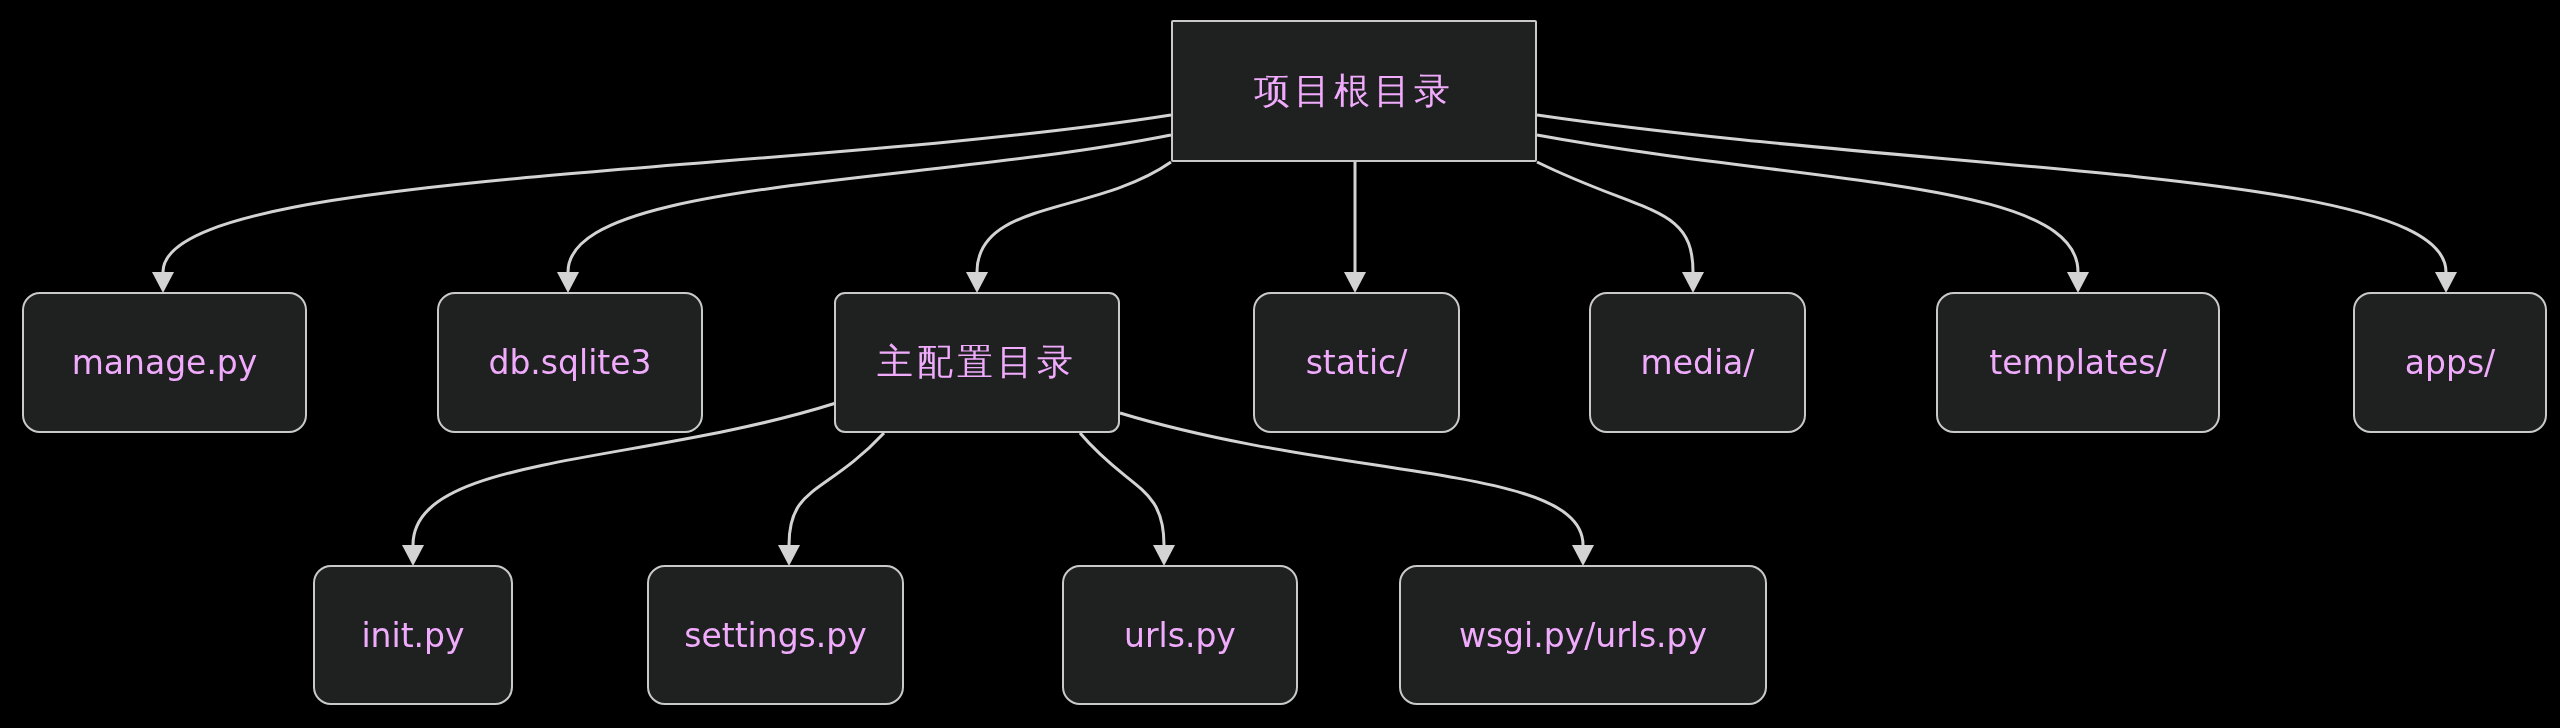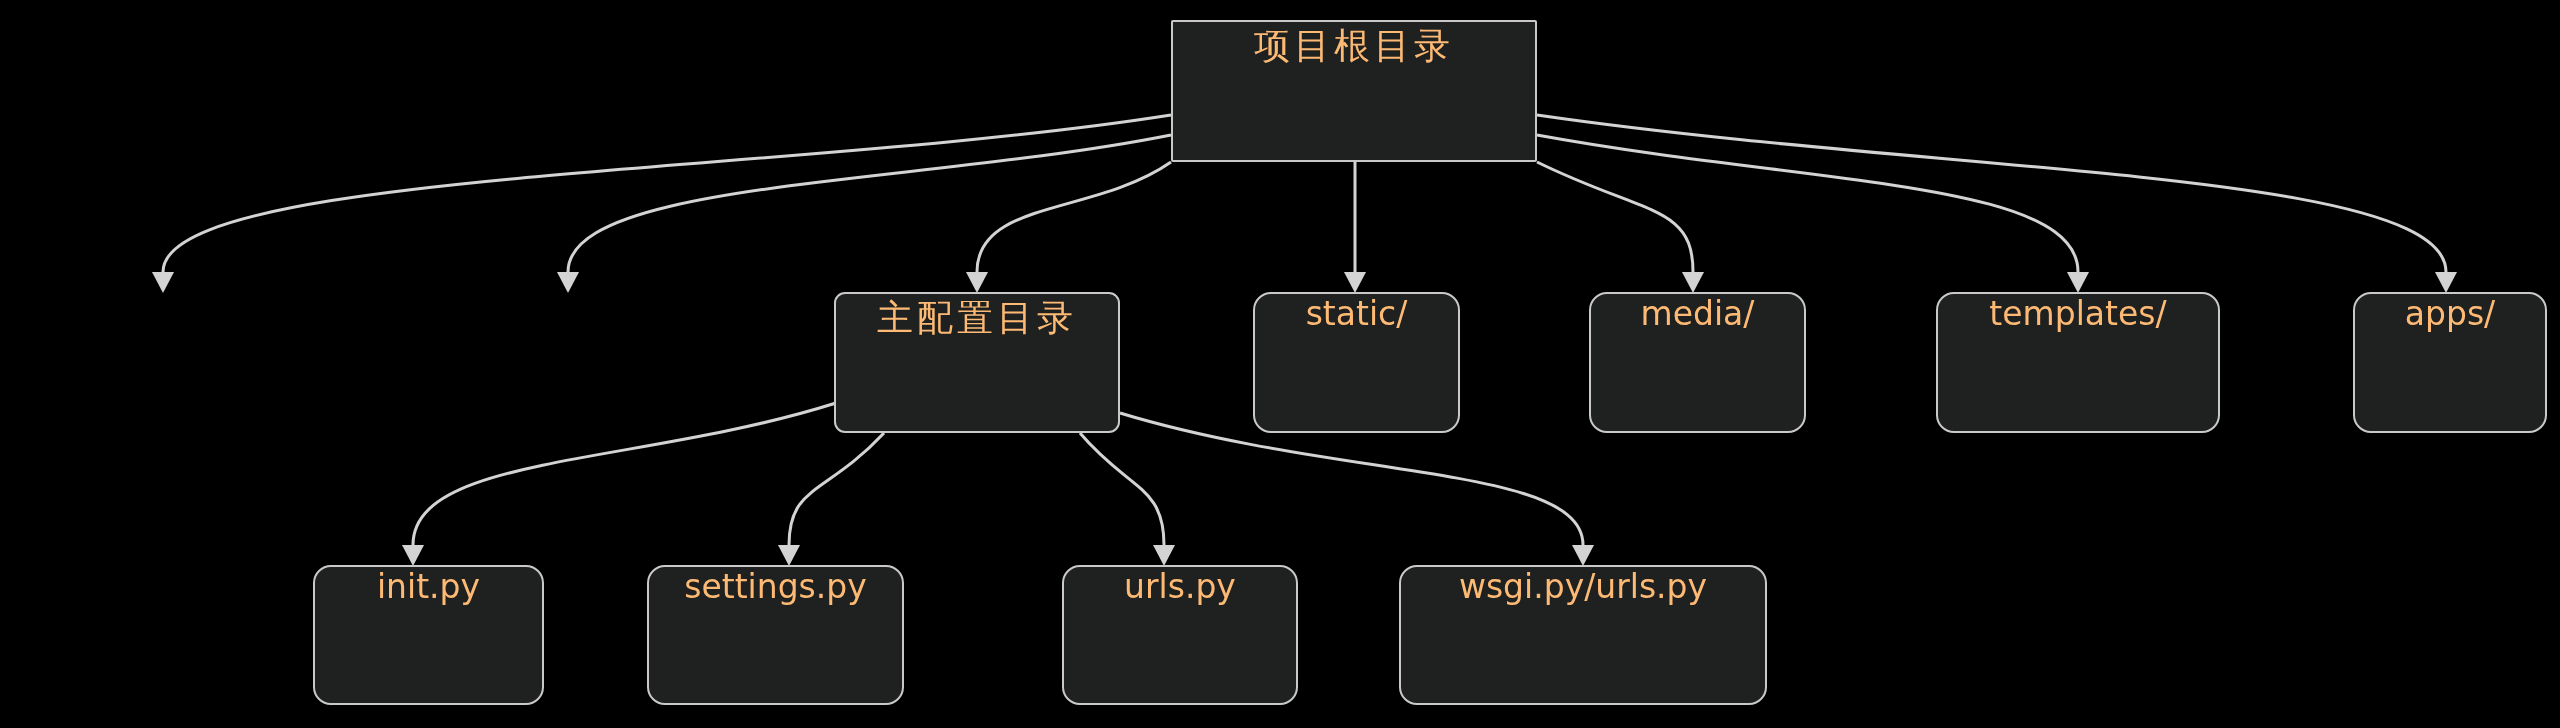--- a/index.html
+++ b/index.html
@@ -21,38 +21,39 @@
     stroke-width: 3px;
   }
   .arrowhead { fill: #d3d3d3; stroke: none; }
   .node {
     position: absolute;
     box-sizing: border-box;
     background: #1f2020;
     border: 2.5px solid #c9c9c9;
     border-radius: 18px;
     display: flex;
+    align-items: center;
     justify-content: center;
-    color: #fdba74;
+    color: #f0abfc;
     font-size: 33px;
     white-space: nowrap;
     text-align: center;
   }
   .node--rect { border-radius: 2px; }
   .node--cjk { font-size: 36px; letter-spacing: 4px; }
   
   #n-root      { left: 1171px; top: 20px;  width: 366px; height: 142px; }
   #n-manage    { left: 22px;   top: 292px; width: 285px; height: 141px; }
   #n-db        { left: 437px;  top: 292px; width: 266px; height: 141px; }
   #n-config    { left: 834px;  top: 292px; width: 286px; height: 141px; border-radius: 11px; }
   #n-static    { left: 1253px; top: 292px; width: 207px; height: 141px; }
   #n-media     { left: 1589px; top: 292px; width: 217px; height: 141px; }
   #n-templates { left: 1936px; top: 292px; width: 284px; height: 141px; }
   #n-apps      { left: 2353px; top: 292px; width: 194px; height: 141px; }
-  #n-init      { left: 313px;  top: 565px; width: 231px; height: 140px; }
+  #n-init      { left: 313px;  top: 565px; width: 200px; height: 140px; }
   #n-settings  { left: 647px;  top: 565px; width: 257px; height: 140px; }
   #n-urls      { left: 1062px; top: 565px; width: 236px; height: 140px; }
   #n-wsgi      { left: 1399px; top: 565px; width: 368px; height: 140px; }
 </style>
 </head>
 <body>
 
 <div class="stage">
 
   <svg class="edge-layer" viewBox="0 0 2560 728" xmlns="http://www.w3.org/2000/svg">
@@ -79,20 +80,26 @@
     <path class="edge" d="M 1080 433 C 1128 490, 1164 485, 1164 545"></path>
     <polygon class="arrowhead" points="1153,545 1175,545 1164,566"></polygon>
     <path class="edge" d="M 1120 413 C 1340 480, 1583 465, 1583 545"></path>
     <polygon class="arrowhead" points="1572,545 1594,545 1583,566"></polygon>
   </svg>
 
   <div id="n-root" class="node node--rect node--cjk">
     <span>项目根目录</span>
   </div>
 
+  <div id="n-manage" class="node">
+    <span>manage.py</span>
+  </div>
+  <div id="n-db" class="node">
+    <span>db.sqlite3</span>
+  </div>
   <div id="n-config" class="node node--cjk">
     <span>主配置目录</span>
   </div>
   <div id="n-media" class="node">
     <span>media/</span>
   </div>
   <div id="n-static" class="node">
     <span>static/</span>
   </div>
   <div id="n-templates" class="node">

